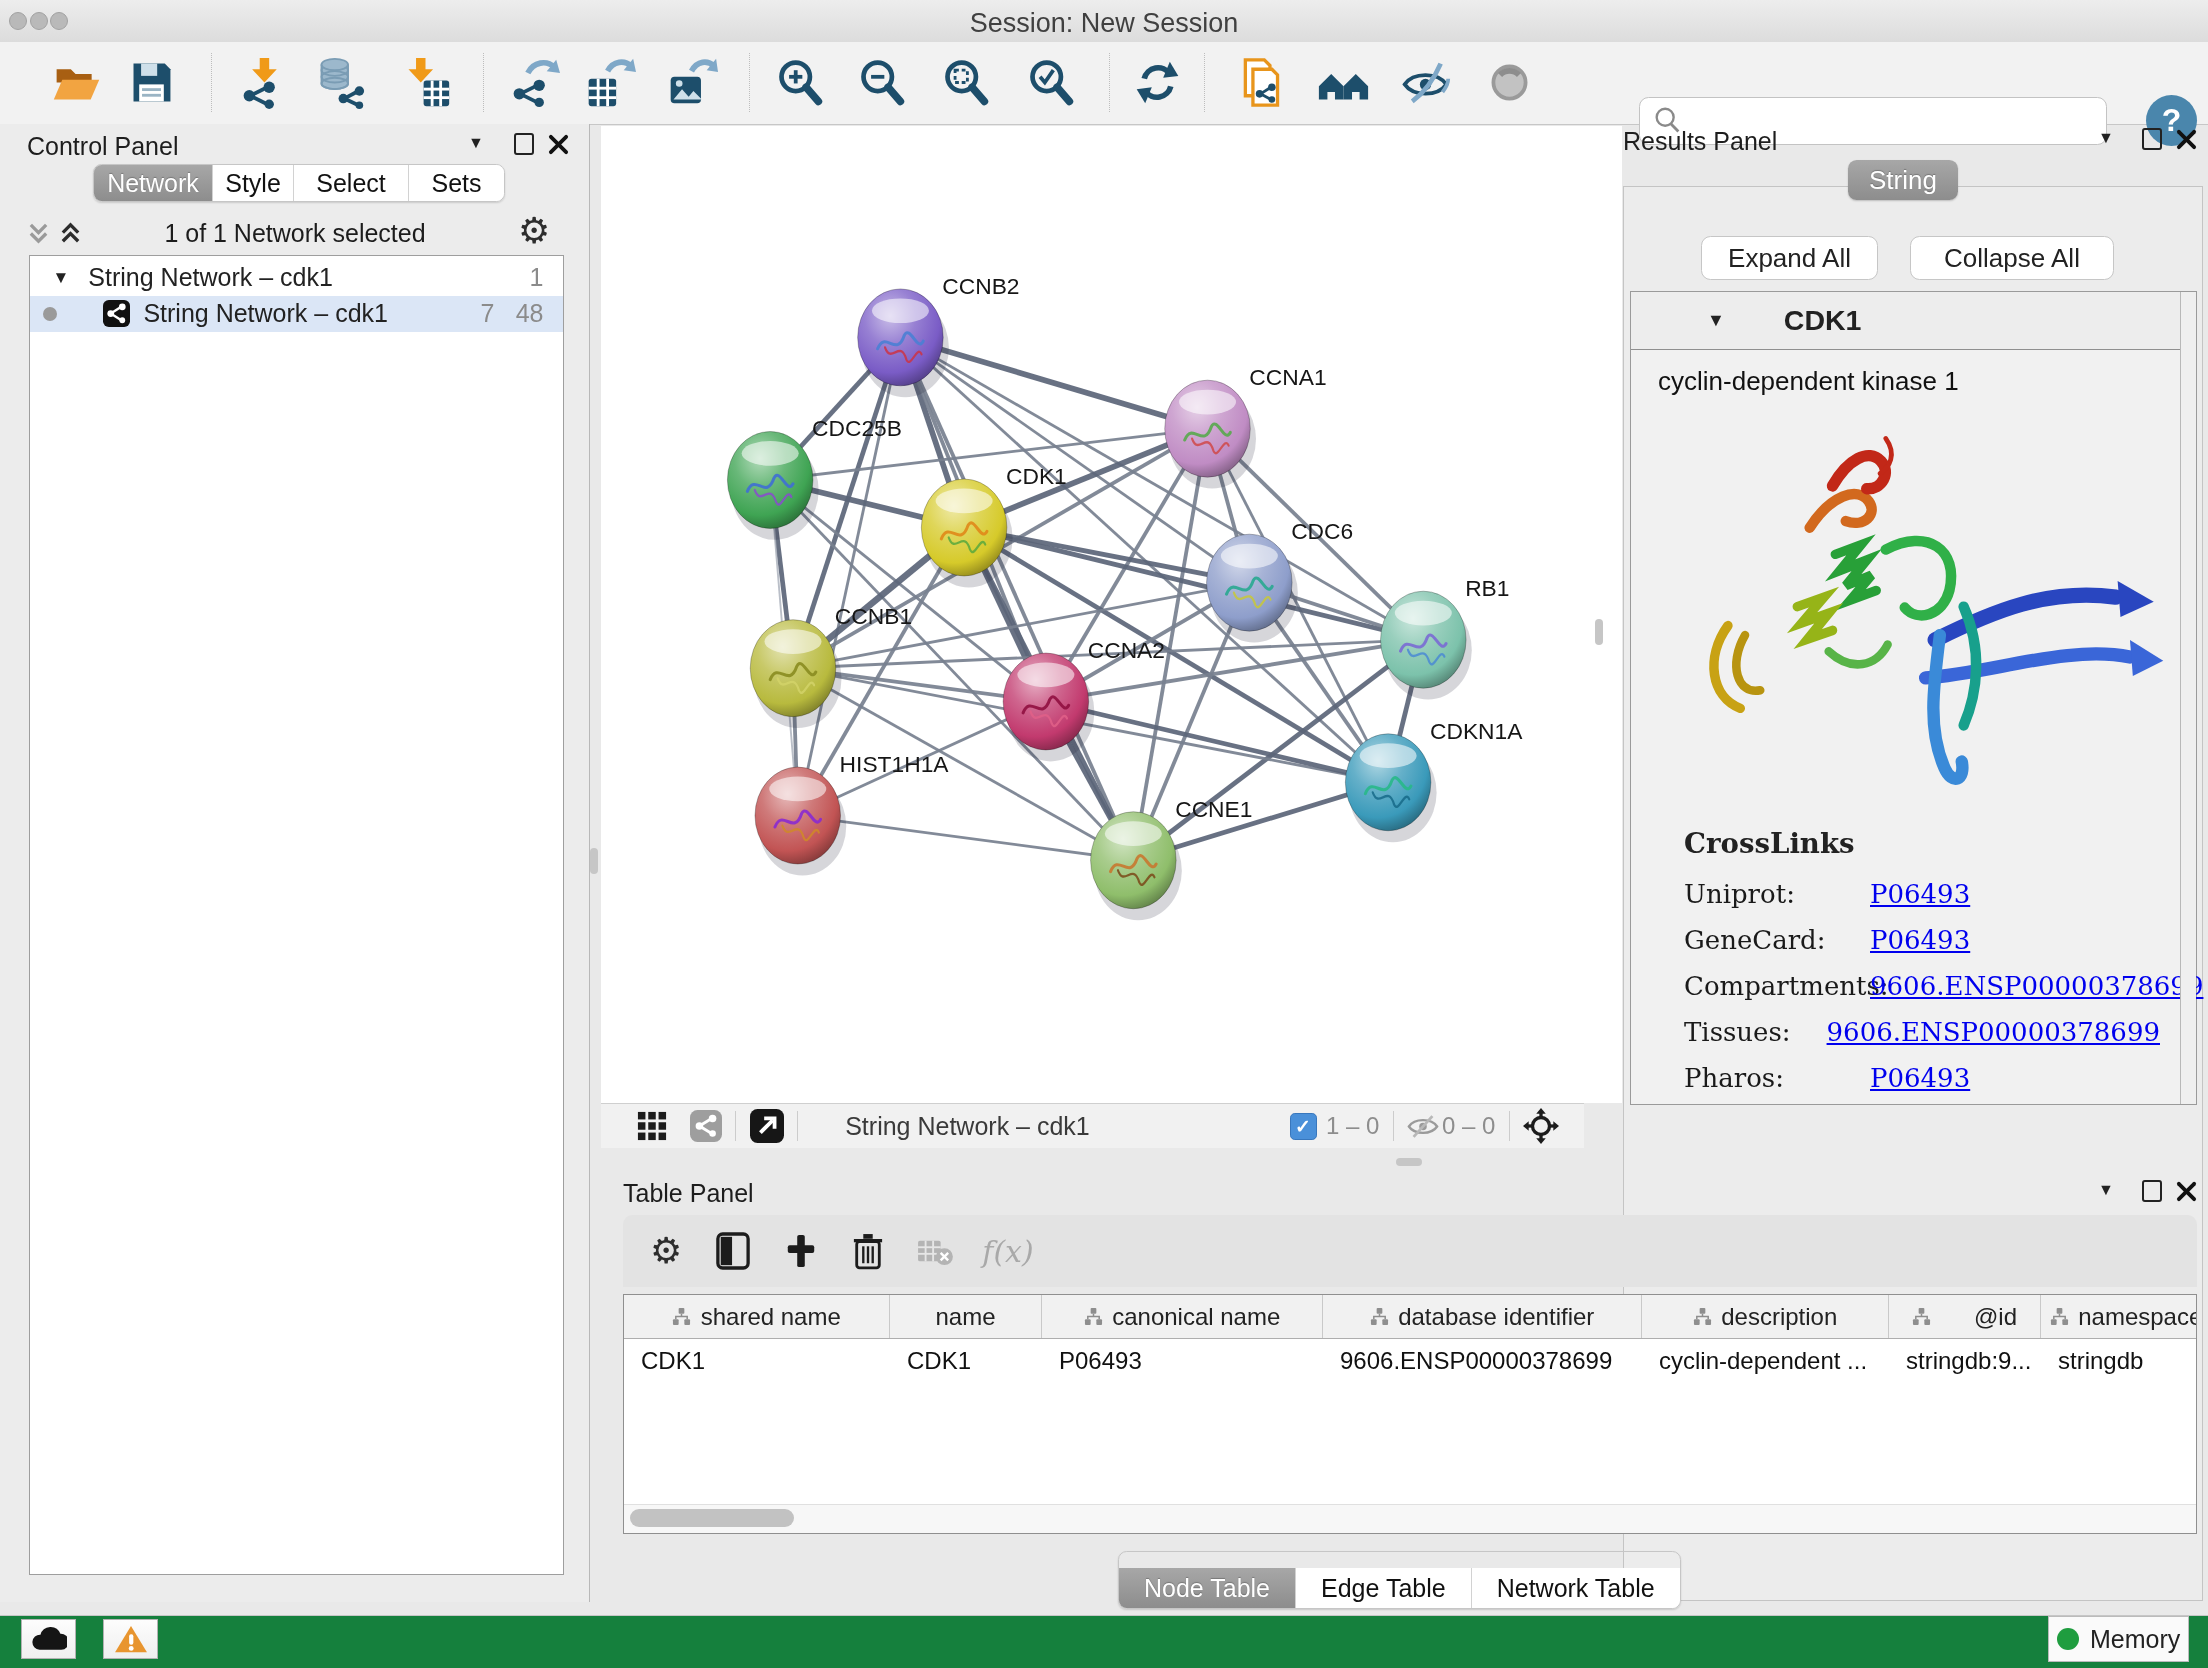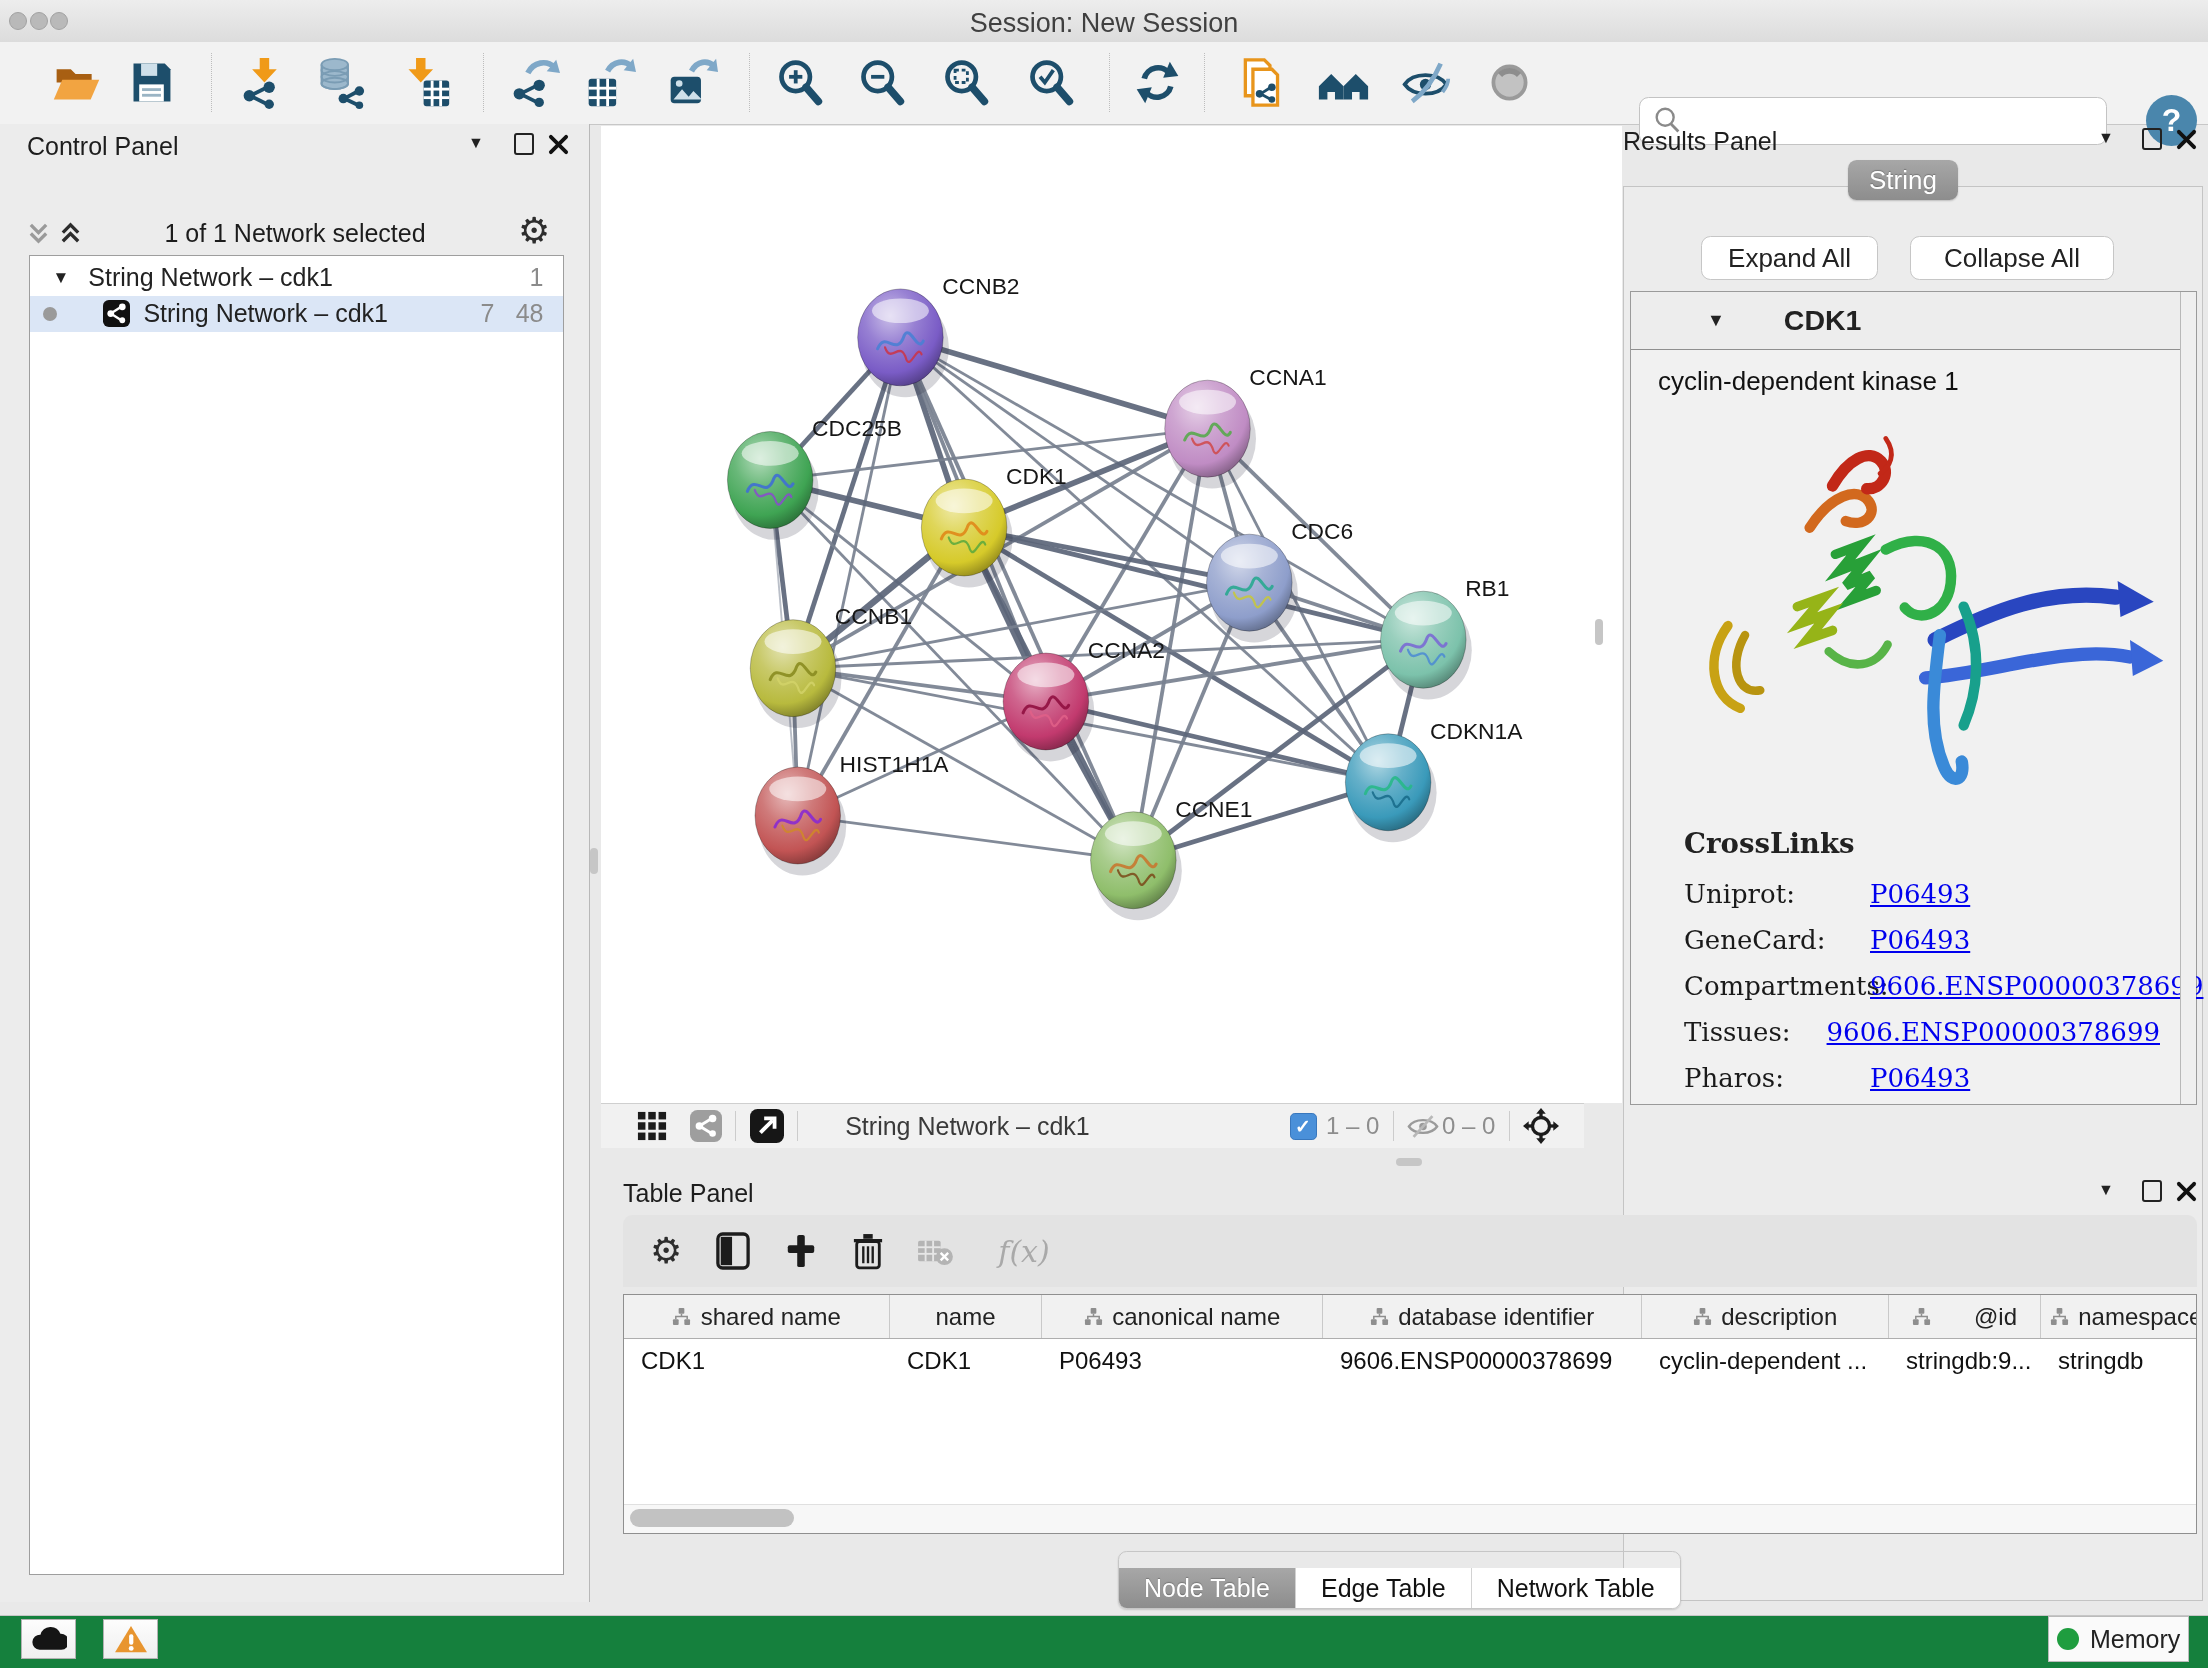--- a/index.html
+++ b/index.html
@@ -288,20 +288,26 @@
   <div class="cpanel">
     <div class="abs ptitle" style="left:27px;top:7.6px">Control Panel</div>
     <span class="abs ph-tri" style="left:468px;top:9.5px">▼</span>
     <span class="abs ph-box" style="left:514px;top:8.6px"></span>
     <svg class="abs" style="left:548px;top:9.5px" width="21" height="21" viewBox="0 0 22 22">
       <g stroke="#111" stroke-width="4" stroke-linecap="round">
           <line x1="3" y1="3" x2="19" y2="19"></line>
           <line x1="19" y1="3" x2="3" y2="19"></line>
         </g>
     </svg>
+    <div class="seg abs" style="left:93px;top:40px">
+      <div class="tab active" style="width:118px">Network</div>
+      <div class="tab" style="width:80px">Style</div>
+      <div class="tab" style="width:114px">Select</div>
+      <div class="tab" style="width:95px">Sets</div>
+    </div>
     <svg class="abs" style="left:27px;top:97px" width="23" height="27" viewBox="0 0 24 28">
       <g stroke="#9a9a9a" stroke-width="3.5" fill="none">
           <polyline points="4,4 12,12 20,4"></polyline>
           <polyline points="4,13 12,21 20,13"></polyline>
         </g>
     </svg>
     <svg class="abs" style="left:59px;top:97px" width="23" height="27" viewBox="0 0 24 28">
       <g stroke="#2c2c2c" stroke-width="3.5" fill="none">
           <polyline points="4,12 12,4 20,12"></polyline>
           <polyline points="4,21 12,13 20,21"></polyline>
@@ -716,21 +722,21 @@
           <line x1="2" y1="20" x2="26" y2="20"></line>
           <line x1="10" y1="6" x2="10" y2="28"></line>
           <line x1="18" y1="6" x2="18" y2="28"></line>
         </g>
       <circle cx="30" cy="23" r="9" fill="#b4b4b4"></circle>
       <g stroke="#fff" stroke-width="2.5">
           <line x1="26" y1="19" x2="34" y2="27"></line>
           <line x1="34" y1="19" x2="26" y2="27"></line>
         </g>
     </svg>
-    <span class="fx" style="margin-left:44px">f(x)</span>
+    <span class="fx" style="margin-left:28px">f(x)</span>
   </div>
 
   <div class="tbl">
     <div class="thead" id="tbl-head">
         <div class="th" style="width: 266px;">
           <svg width="19" height="19" viewBox="0 0 20 20">
             <g fill="#8e8e8e">
               <rect x="7" y="1" width="6" height="6" rx="1"></rect>
               <rect x="1" y="13" width="6" height="6" rx="1"></rect>
               <rect x="13" y="13" width="6" height="6" rx="1"></rect>

